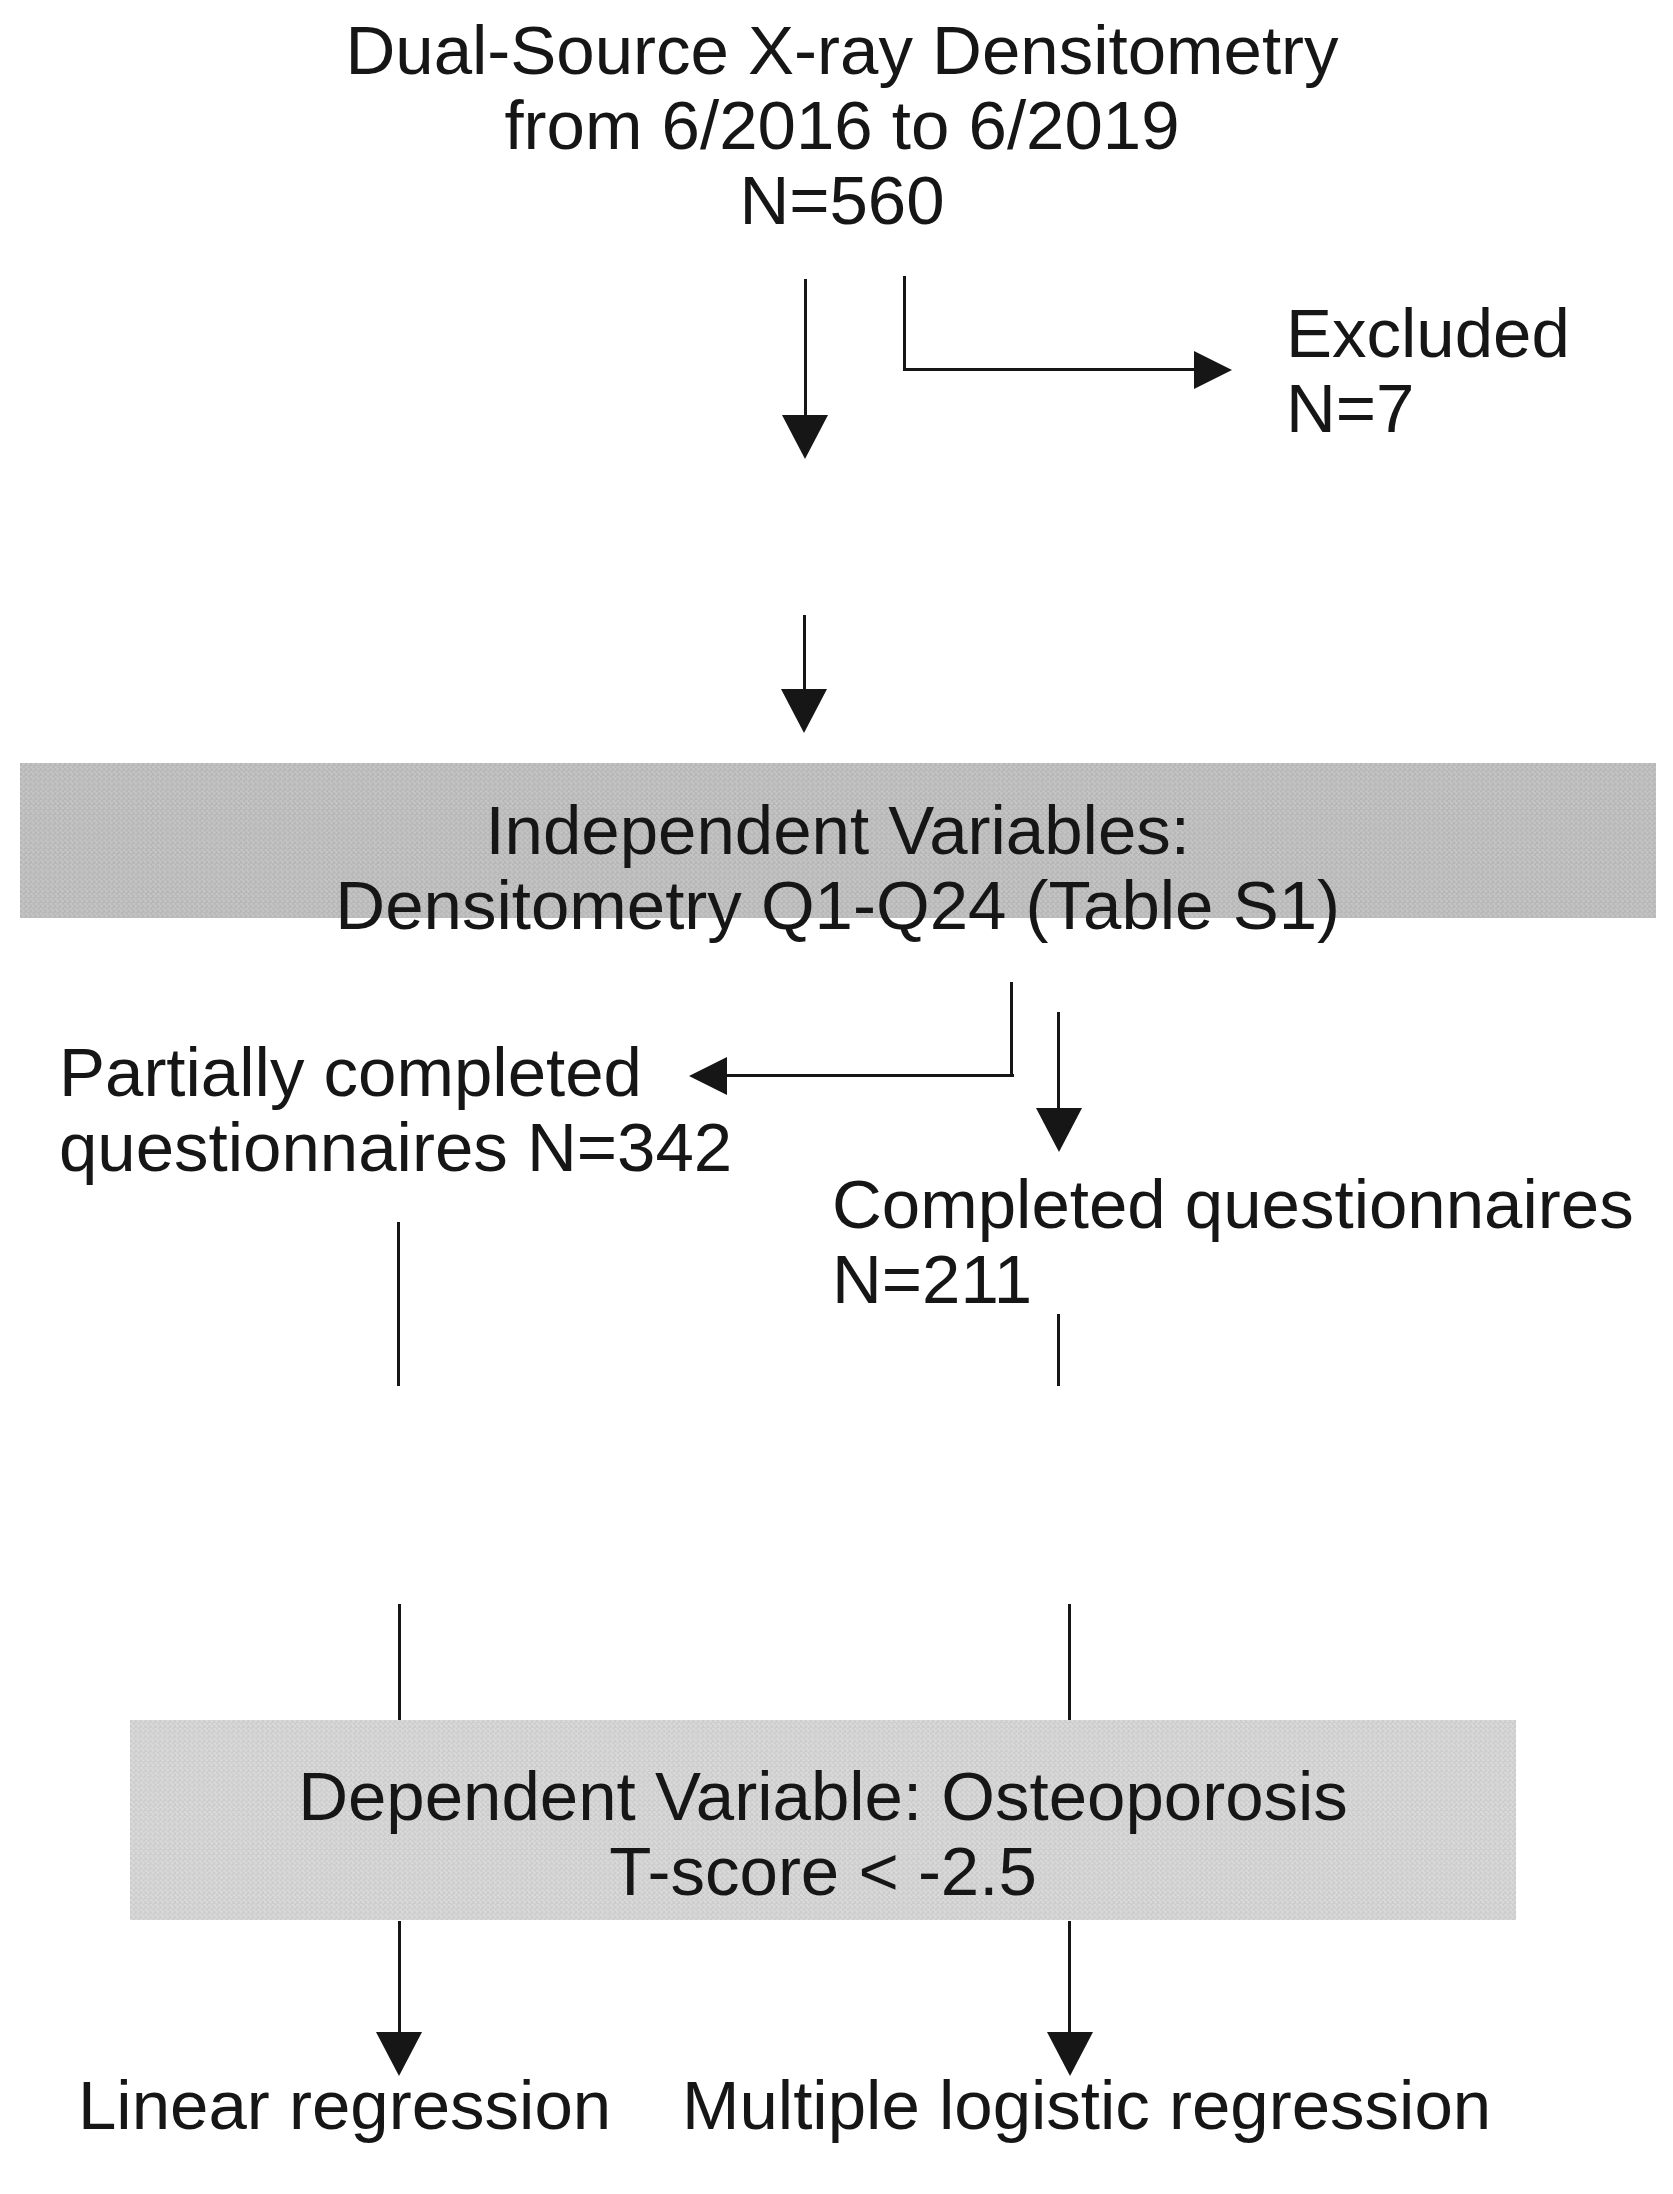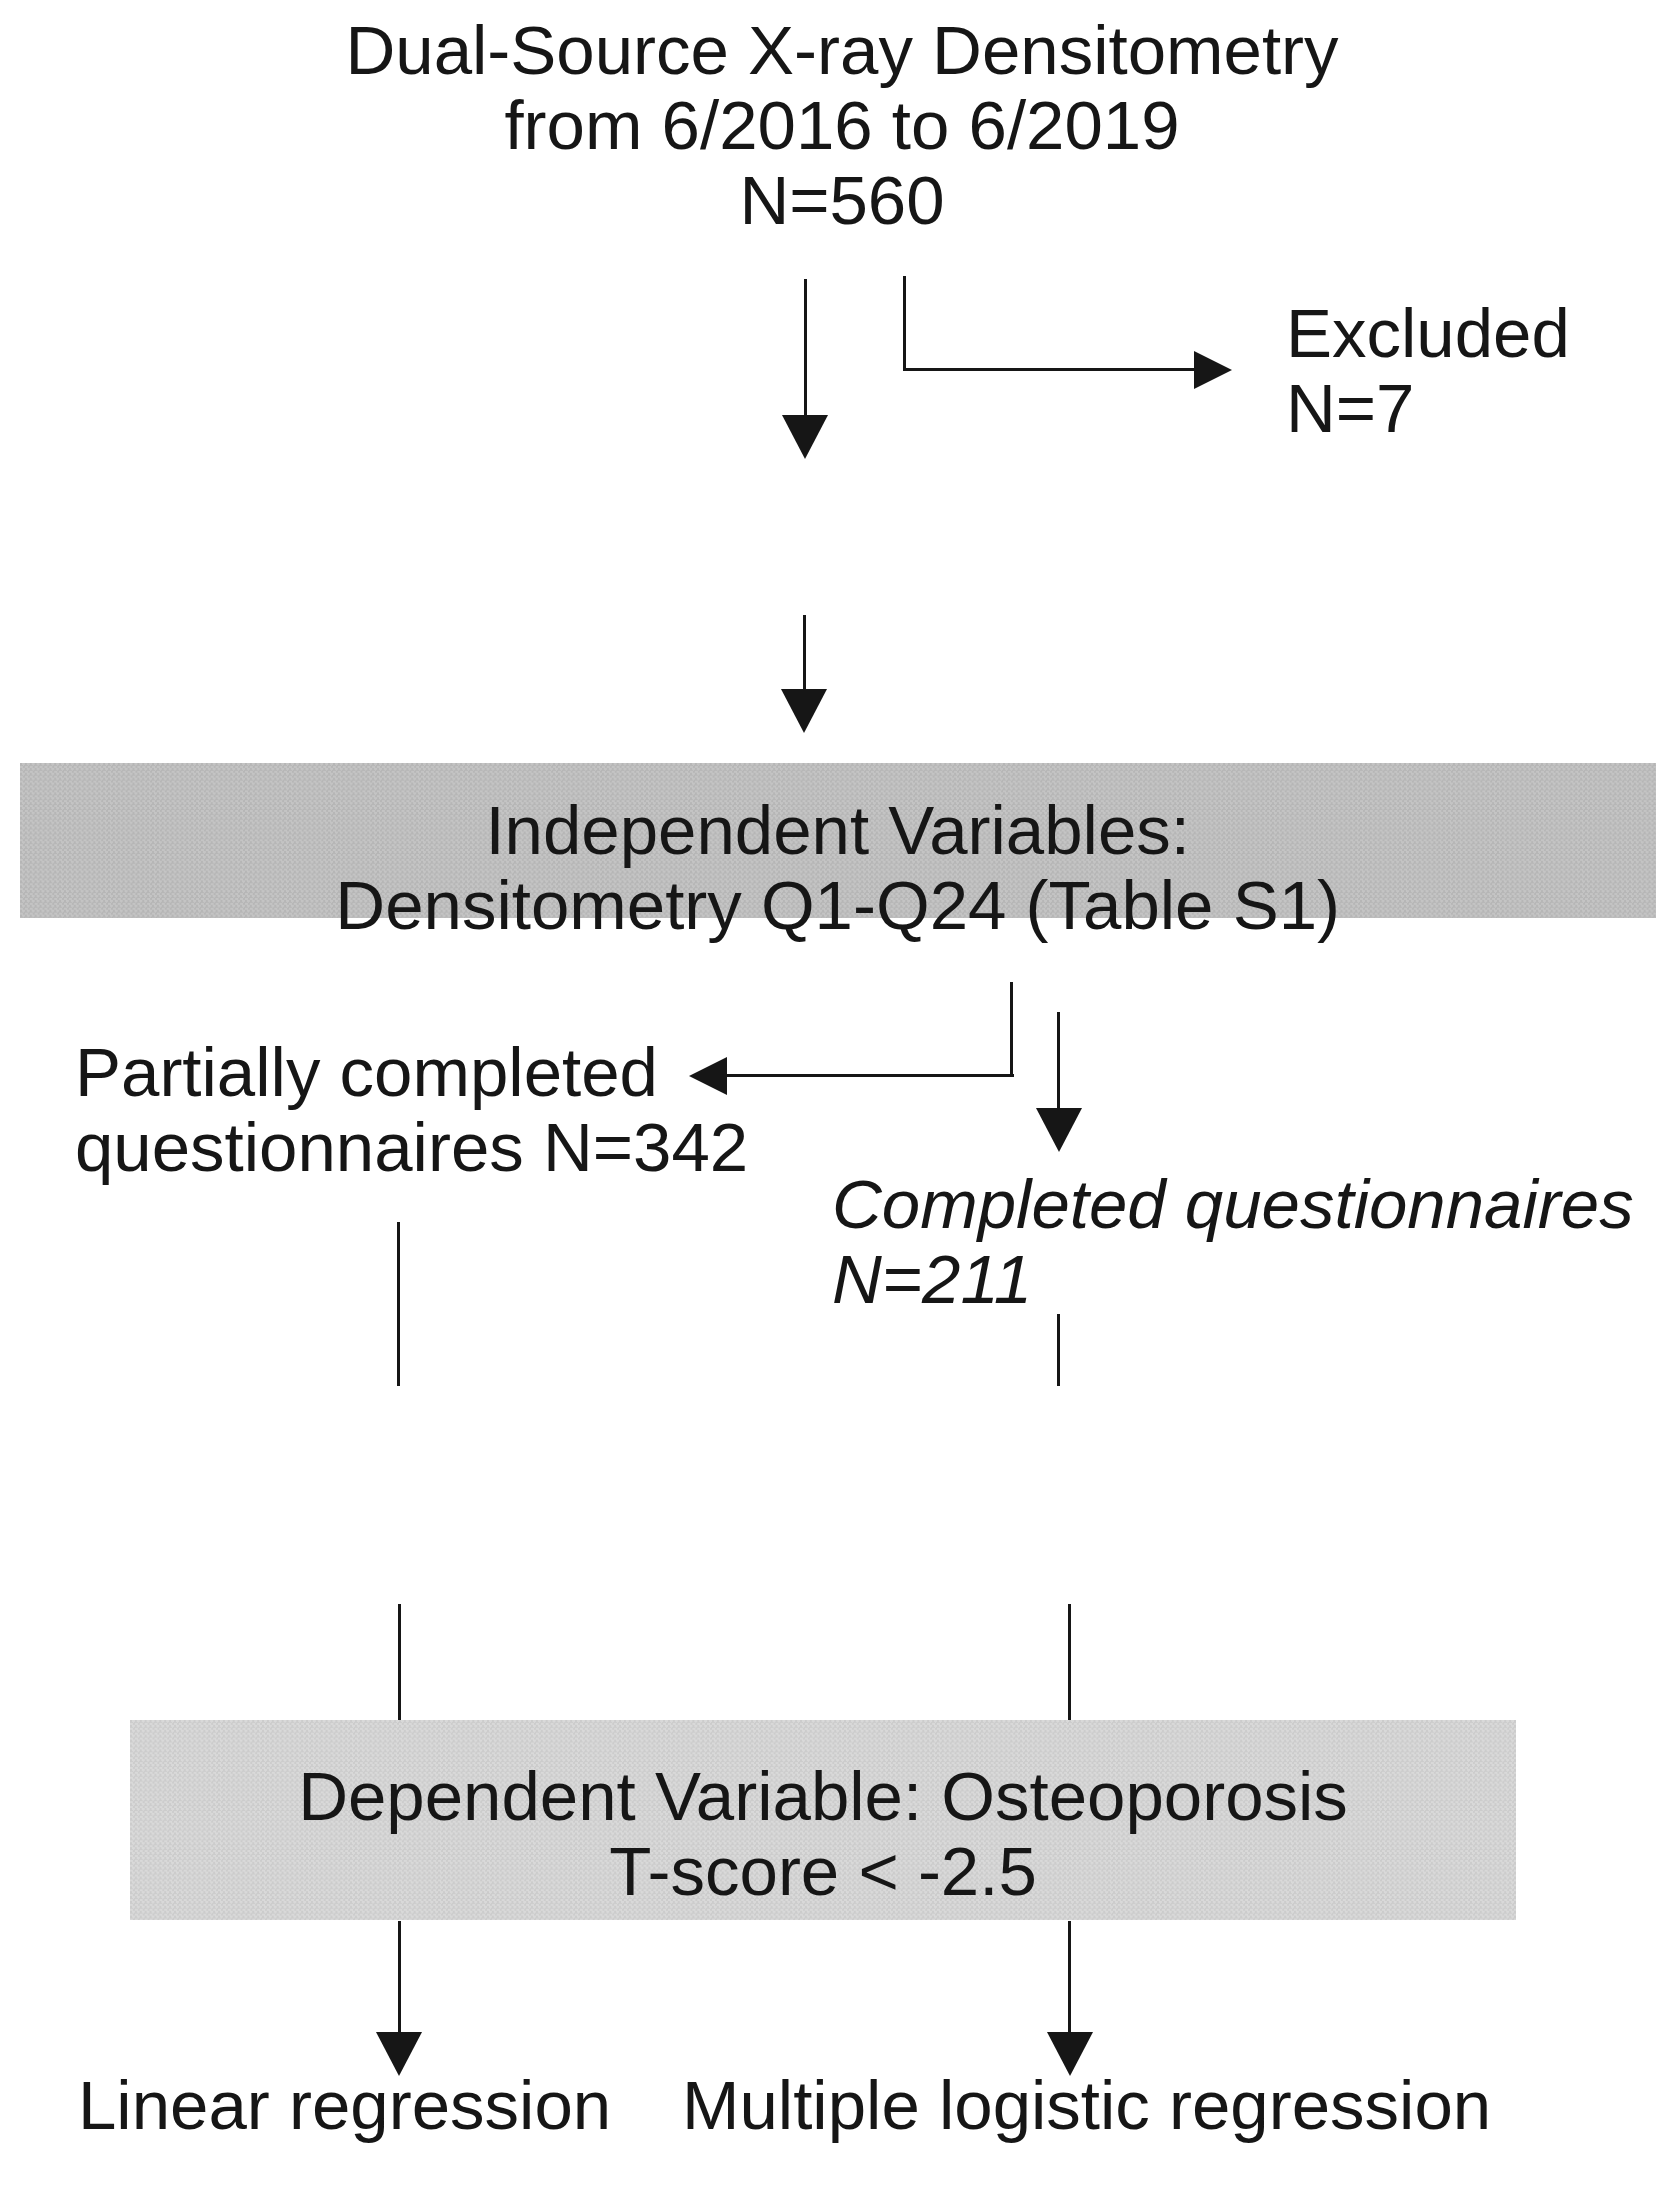--- a/index.html
+++ b/index.html
@@ -85,26 +85,26 @@
     <div class="txt center" style="width:100%;">Densitometry Q1-Q24 (Table S1)</div>
   </div>
 
   <div class="vline" style="left:1010px; top:982px; width:3.3px; height:94px;"></div>
   <div class="hline" style="left:725px; top:1074px; width:289px; height:3.3px;"></div>
   <div class="arrowhead ah-left" style="left:689px; top:1057px; width:38px; height:38px;"></div>
 
   <div class="vline" style="left:1057px; top:1012px; width:3.3px; height:99px;"></div>
   <div class="arrowhead ah-down" style="left:1036px; top:1108px; width:46px; height:44px;"></div>
 
-  <div class="txt" style="left:75px; top:1035px;">
+  <div class="txt" style="left:59px; top:1035px;">
     <div>Partially completed</div>
     <div>questionnaires N=342</div>
   </div>
 
-  <div class="txt" style="left:832px; top:1167px;font-style:italic;">
+  <div class="txt" style="left:832px; top:1167px;">
     <div>Completed questionnaires</div>
     <div>N=211</div>
   </div>
 
   <div class="vline" style="left:397px; top:1222px; width:2.5px; height:164px;"></div>
   <div class="vline" style="left:1057px; top:1314px; width:2.5px; height:72px;"></div>
 
 
   <div class="vline" style="left:398px; top:1604px; width:2.5px; height:118px;"></div>
   <div class="vline" style="left:1068px; top:1604px; width:2.5px; height:118px;"></div>

